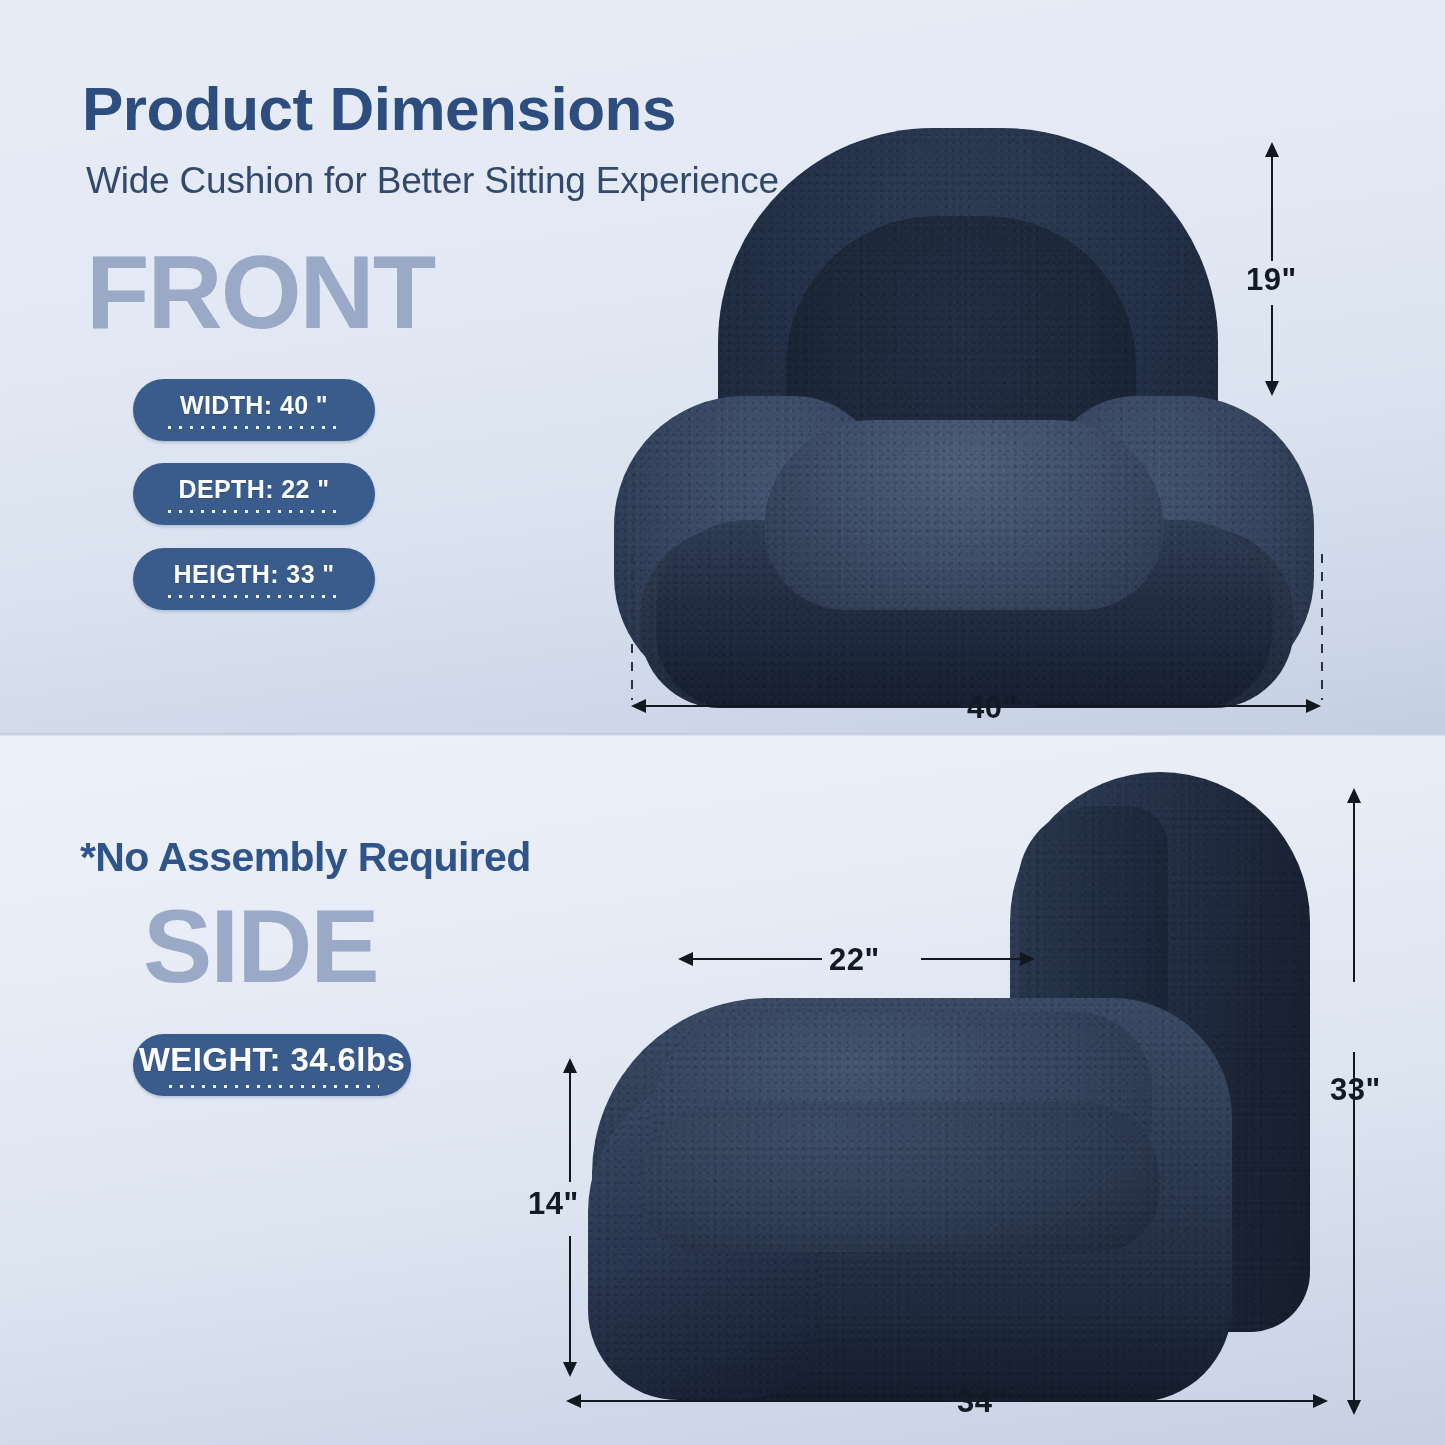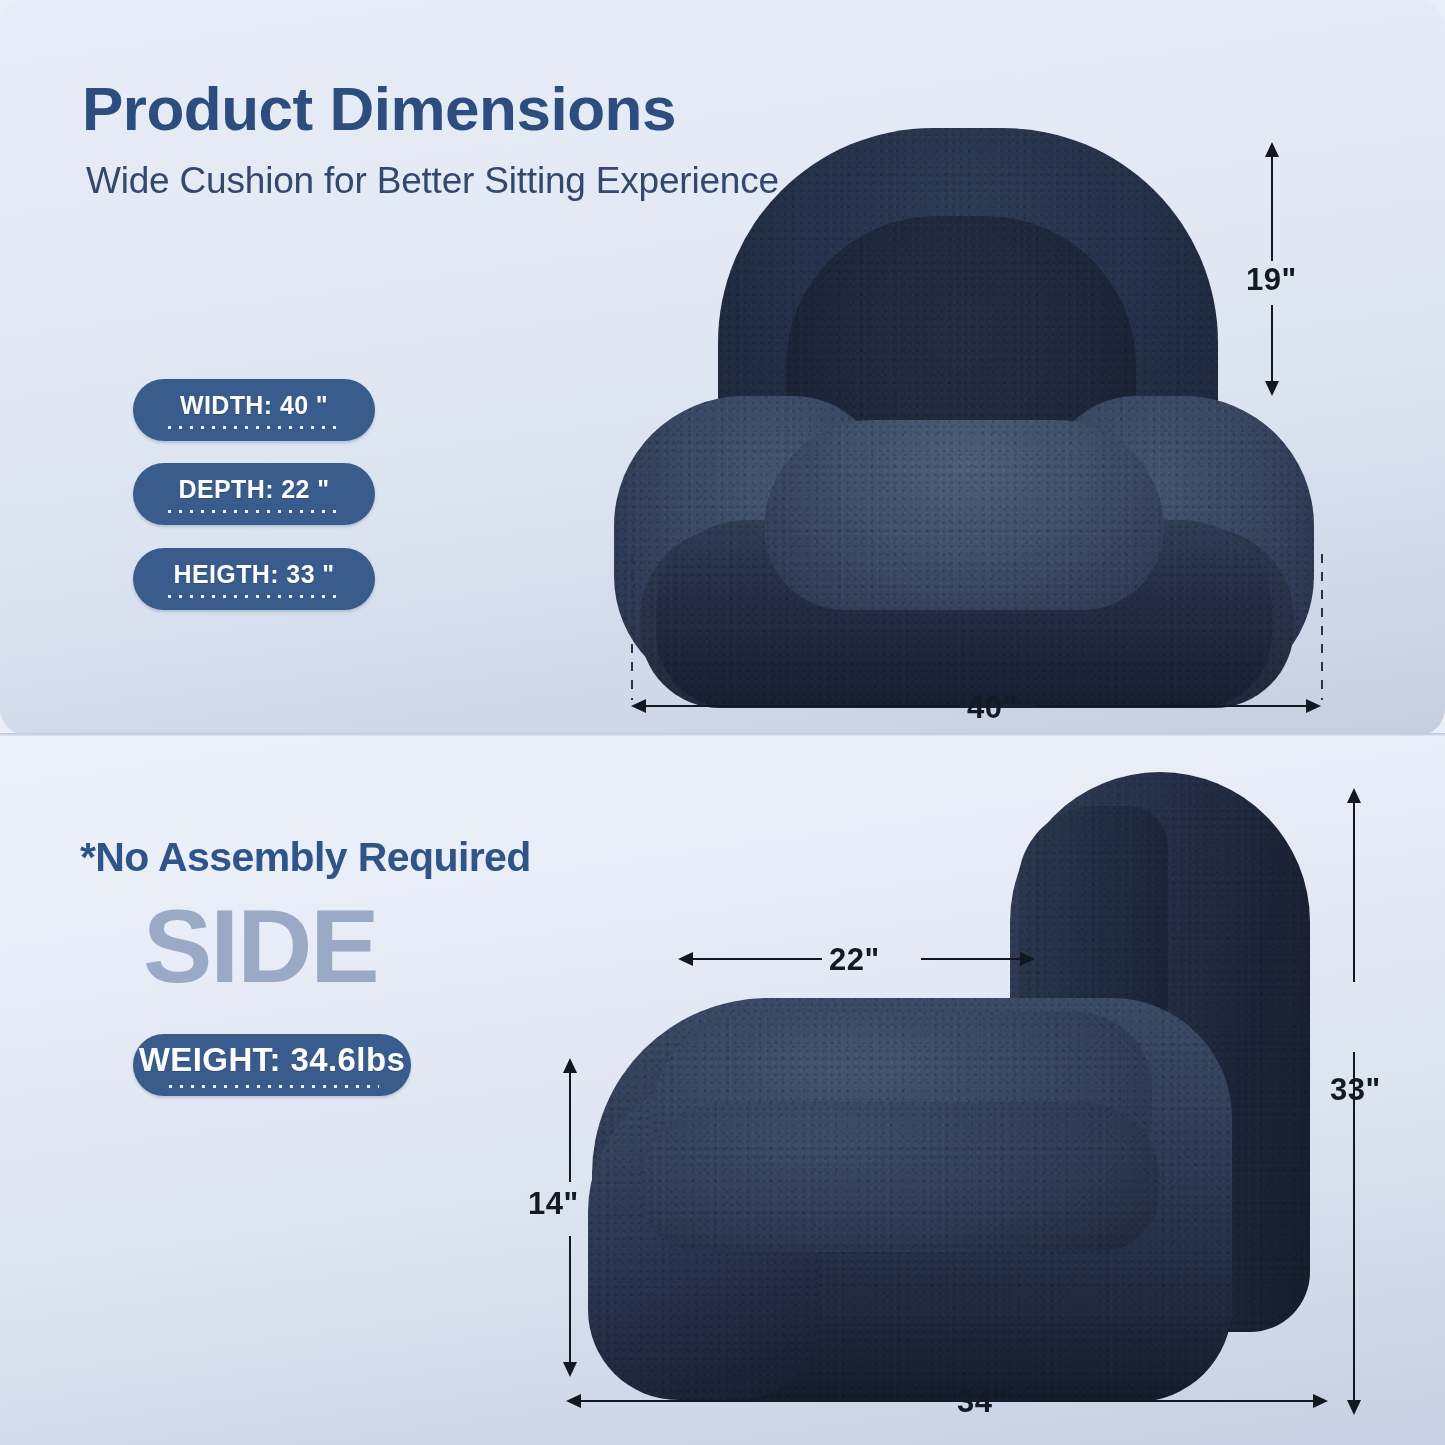--- a/index.html
+++ b/index.html
@@ -9,21 +9,20 @@
     background:#e9eef7;
     overflow:hidden;
   }
   #root{position:relative;width:1445px;height:1445px;overflow:hidden;}
 
   
   .panel{position:absolute;left:0;width:1445px;overflow:hidden;}
   #panel-front{
     top:0;height:736px;
     background:linear-gradient(172deg,#e7ecf6 0%,#e4eaf5 32%,#dbe3f0 62%,#ccd6e7 88%,#c3cedf 100%);
-    border-radius:28px;
   }
   #panel-side{
     top:736px;height:709px;
     background:linear-gradient(172deg,#edf1f9 0%,#e7ecf6 28%,#dde5f1 58%,#cfd8e8 84%,#c6d0e2 100%);
   }
   #panel-divider{
     position:absolute;left:0;top:733px;width:1445px;height:4px;
     background:linear-gradient(to bottom,#b9c4d8,#eef2f9);
   }
 
@@ -241,20 +240,21 @@
 </style>
 </head>
 <body>
 
 <div id="root">
 
   <div class="panel" id="panel-front">
 
     <div id="page-title">Product Dimensions</div>
     <div id="page-subtitle">Wide Cushion for Better Sitting Experience</div>
+    <div class="view-word" id="front-word">FRONT</div>
 
     <div class="pill" id="pill-width">
       <div class="pill-label">WIDTH:  40 "</div>
       <div class="pill-dots"></div>
     </div>
     <div class="pill" id="pill-depth">
       <div class="pill-label">DEPTH:  22 "</div>
       <div class="pill-dots"></div>
     </div>
     <div class="pill" id="pill-height">

